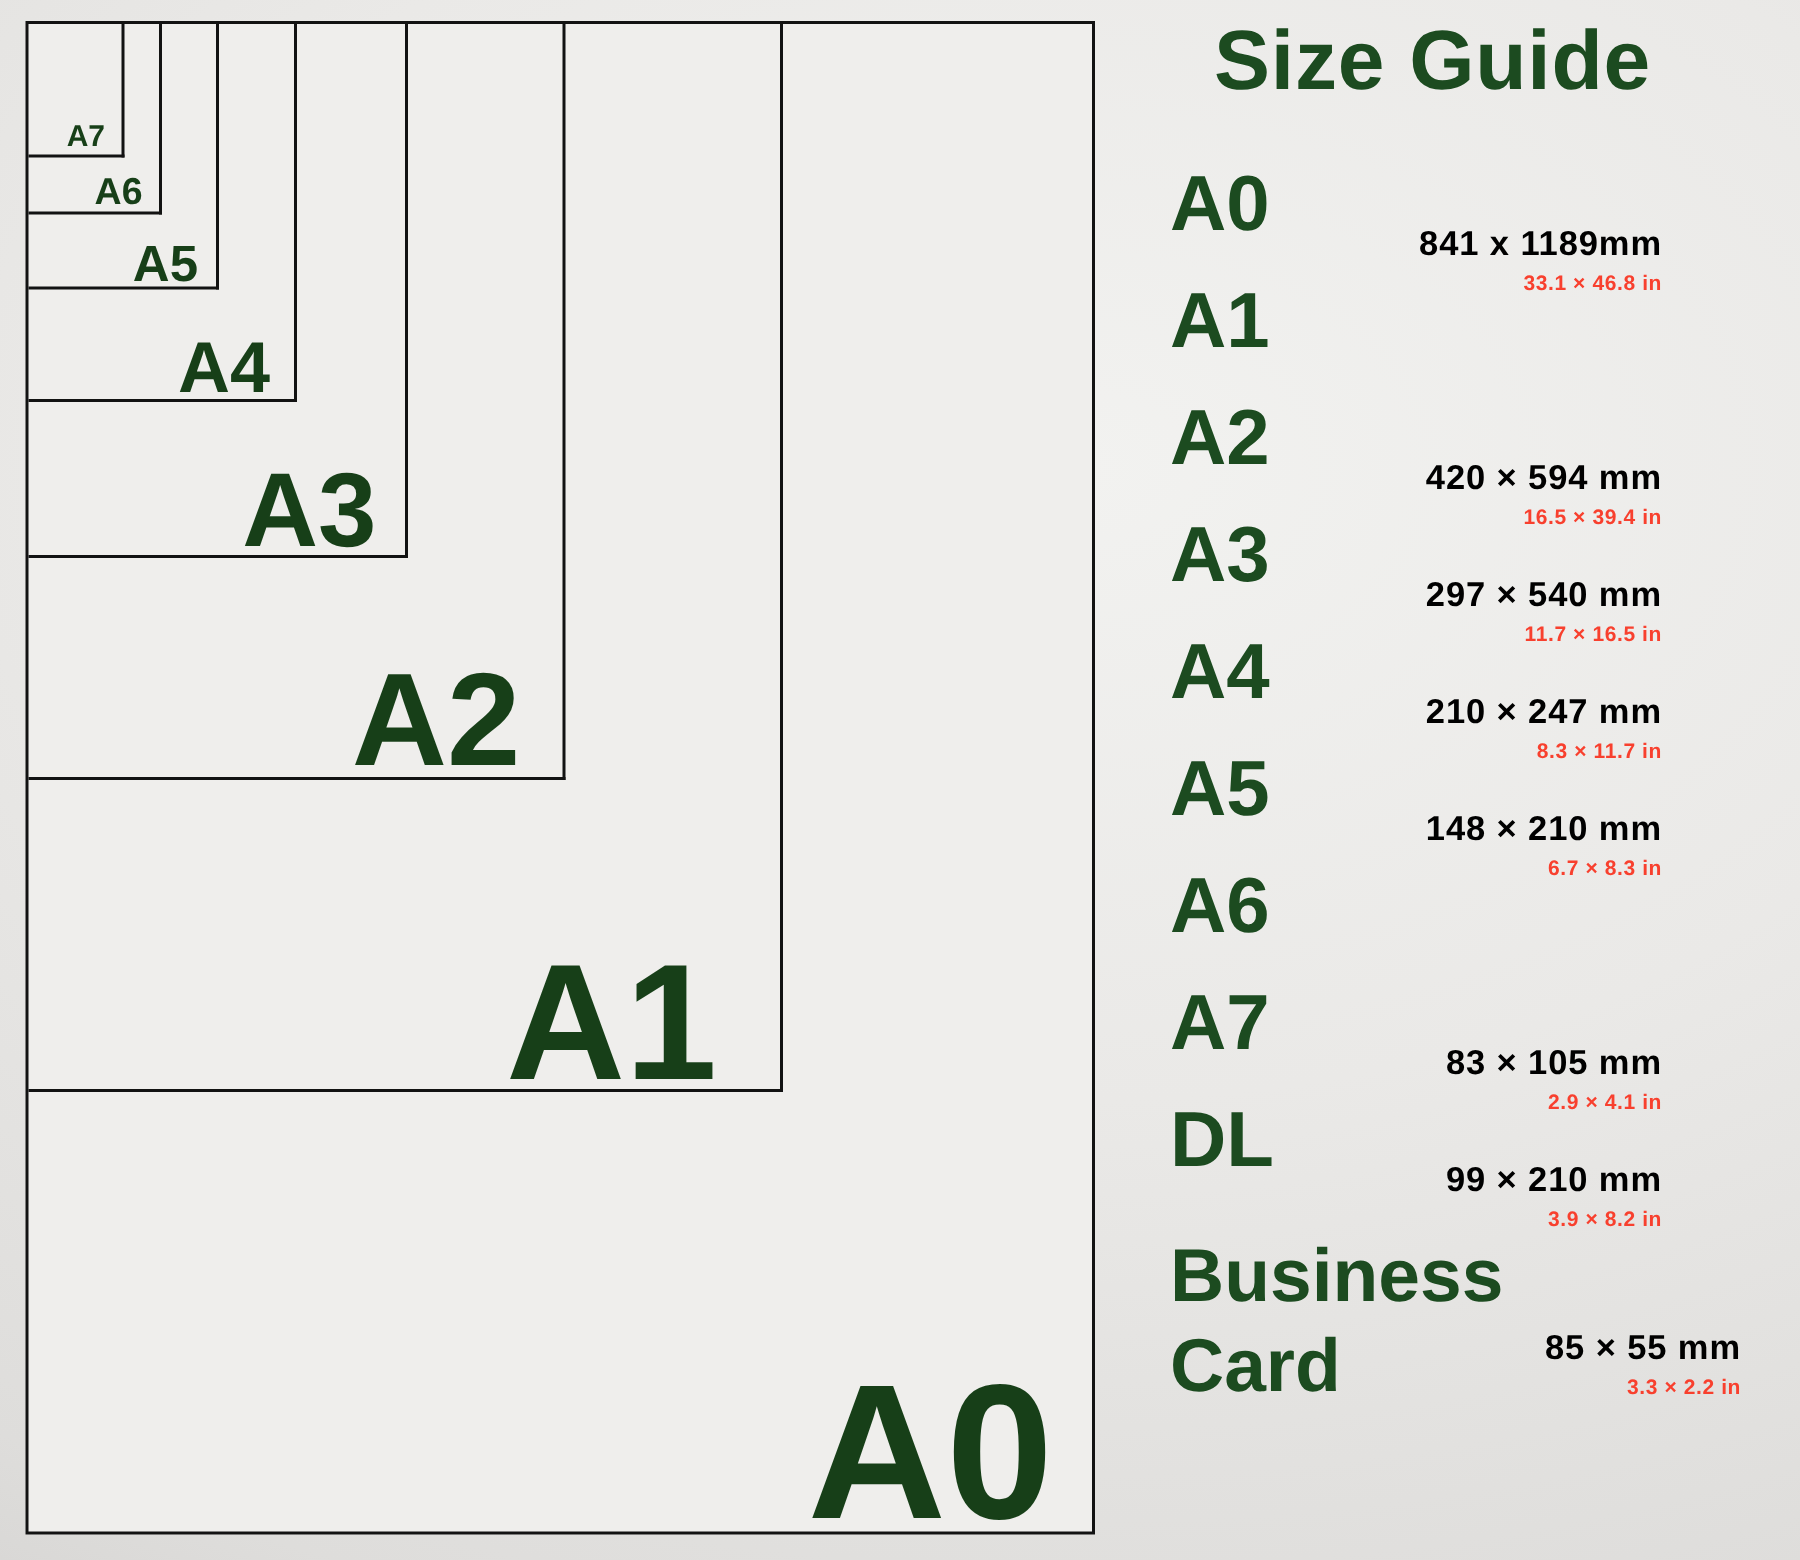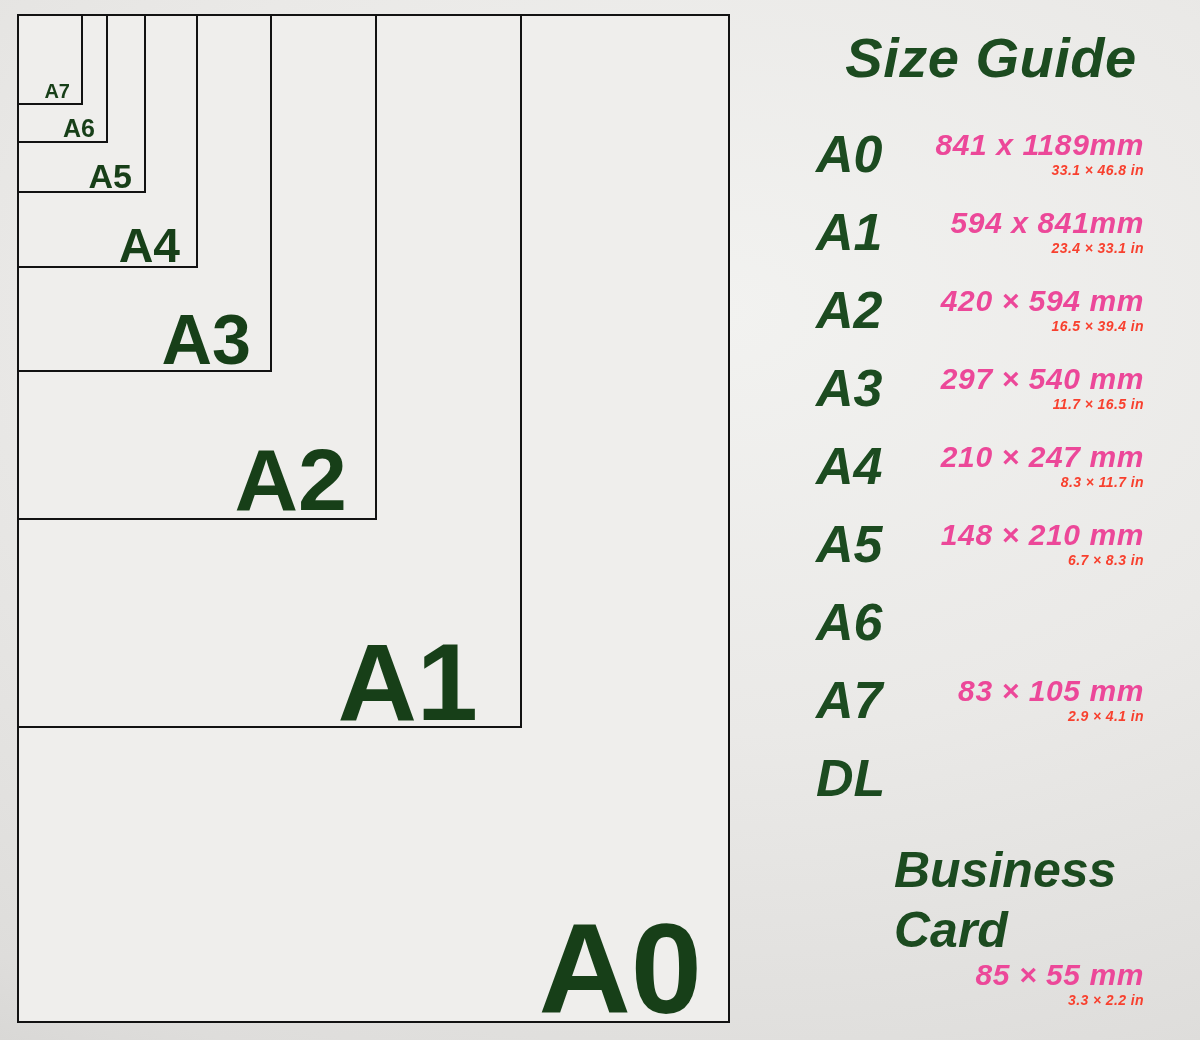--- a/index.html
+++ b/index.html
@@ -42,45 +42,43 @@
   .l-a1 { font-size: 110px; right: 42px; bottom: -11px; }
   .l-a2 { font-size:  88px; right: 28px; bottom:  -6px; }
   .l-a3 { font-size:  70px; right: 19px; bottom:  -5px; }
   .l-a4 { font-size:  48px; right: 16px; bottom:  -4px; }
   .l-a5 { font-size:  34px; right: 12px; bottom:  -2px; }
   .l-a6 { font-size:  25px; right: 11px; bottom:   0px; }
   .l-a7 { font-size:  20px; right: 11px; bottom:   2px; }
 
   
   .panel {
-    position: absolute; left: 786px; top: 0;
+    position: absolute; left: 750px; top: 0;
     width: 410px;
-    padding: 30px 52px 0 30px;
-    font-style: italic;
+    padding: 12px 52px 0 30px;
   }
   .panel-title {
     font-size: 56px;
     font-weight: bold;
     color: #1c4b20;
     line-height: 1;
     text-align: center;
     margin-left: -30px; margin-right: -52px;
     margin-bottom: 44px;
     letter-spacing: 0.5px;
   }
   .row {
     display: flex;
     align-items: flex-start;
     height: 78px;
   }
   .row.tall-row {
     height: 126px;
     align-items: flex-end;
     padding-top: 8px;
-    flex-direction: column;
   }
   .row-label {
     font-size: 52px;
     font-weight: bold;
     color: #1c4b20;
     line-height: 0.95;
     flex: 0 0 auto;
   }
   .tall-row .row-label {
     font-size: 50px;
@@ -90,26 +88,27 @@
   .dims {
     margin-left: auto;
     text-align: right;
     padding-top: 2px;
     display: flex;
     flex-direction: column;
     gap: 1px;
   }
   .tall-row .dims { padding-bottom: 4px; }
   .dim-mm {
-    font-size: 30px;
-    font-weight: bold;
-    color: #ec4899;
+    font-size: 23px;
+    font-weight: bold;
+    color: #000000;
     letter-spacing: 0.6px;
     line-height: 25px;
     white-space: nowrap;
+    margin-top: 36px;
   }
   .dim-in {
     font-size: 14px;
     font-weight: bold;
     color: #f8402e;
     letter-spacing: 0.4px;
     line-height: 24px;
     white-space: nowrap;
   }
 </style>
@@ -147,24 +146,20 @@
   <div class="row">
     <div class="row-label">A0</div>
     <div class="dims">
       <div class="dim-mm">841 x 1189mm</div>
       <div class="dim-in">33.1 × 46.8 in</div>
     </div>
   </div>
 
   <div class="row">
     <div class="row-label">A1</div>
-    <div class="dims">
-      <div class="dim-mm">594 x 841mm</div>
-      <div class="dim-in">23.4 × 33.1 in</div>
-    </div>
   </div>
 
   <div class="row">
     <div class="row-label">A2</div>
     <div class="dims">
       <div class="dim-mm">420 × 594 mm</div>
       <div class="dim-in">16.5 × 39.4 in</div>
     </div>
   </div>
 
@@ -199,20 +194,24 @@
   <div class="row">
     <div class="row-label">A7</div>
     <div class="dims">
       <div class="dim-mm">83 × 105 mm</div>
       <div class="dim-in">2.9 × 4.1 in</div>
     </div>
   </div>
 
   <div class="row">
     <div class="row-label">DL</div>
+    <div class="dims">
+      <div class="dim-mm">99 × 210 mm</div>
+      <div class="dim-in">3.9 × 8.2 in</div>
+    </div>
   </div>
 
   <div class="row tall-row">
     <div class="row-label">Business Card</div>
     <div class="dims">
       <div class="dim-mm">85 × 55 mm</div>
       <div class="dim-in">3.3 × 2.2 in</div>
     </div>
   </div>
 </aside>

